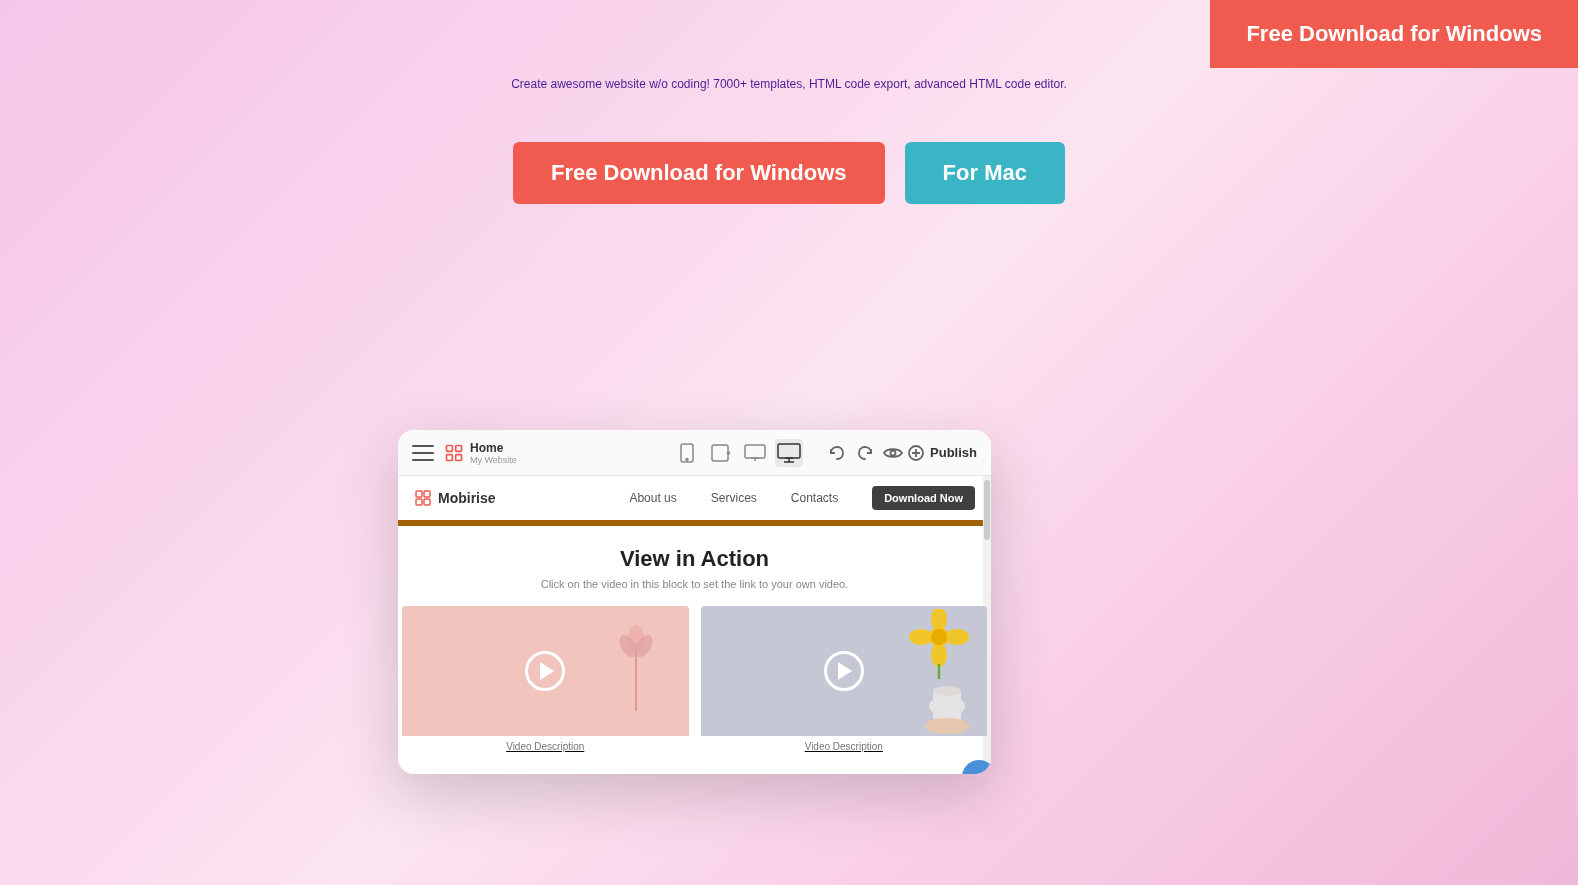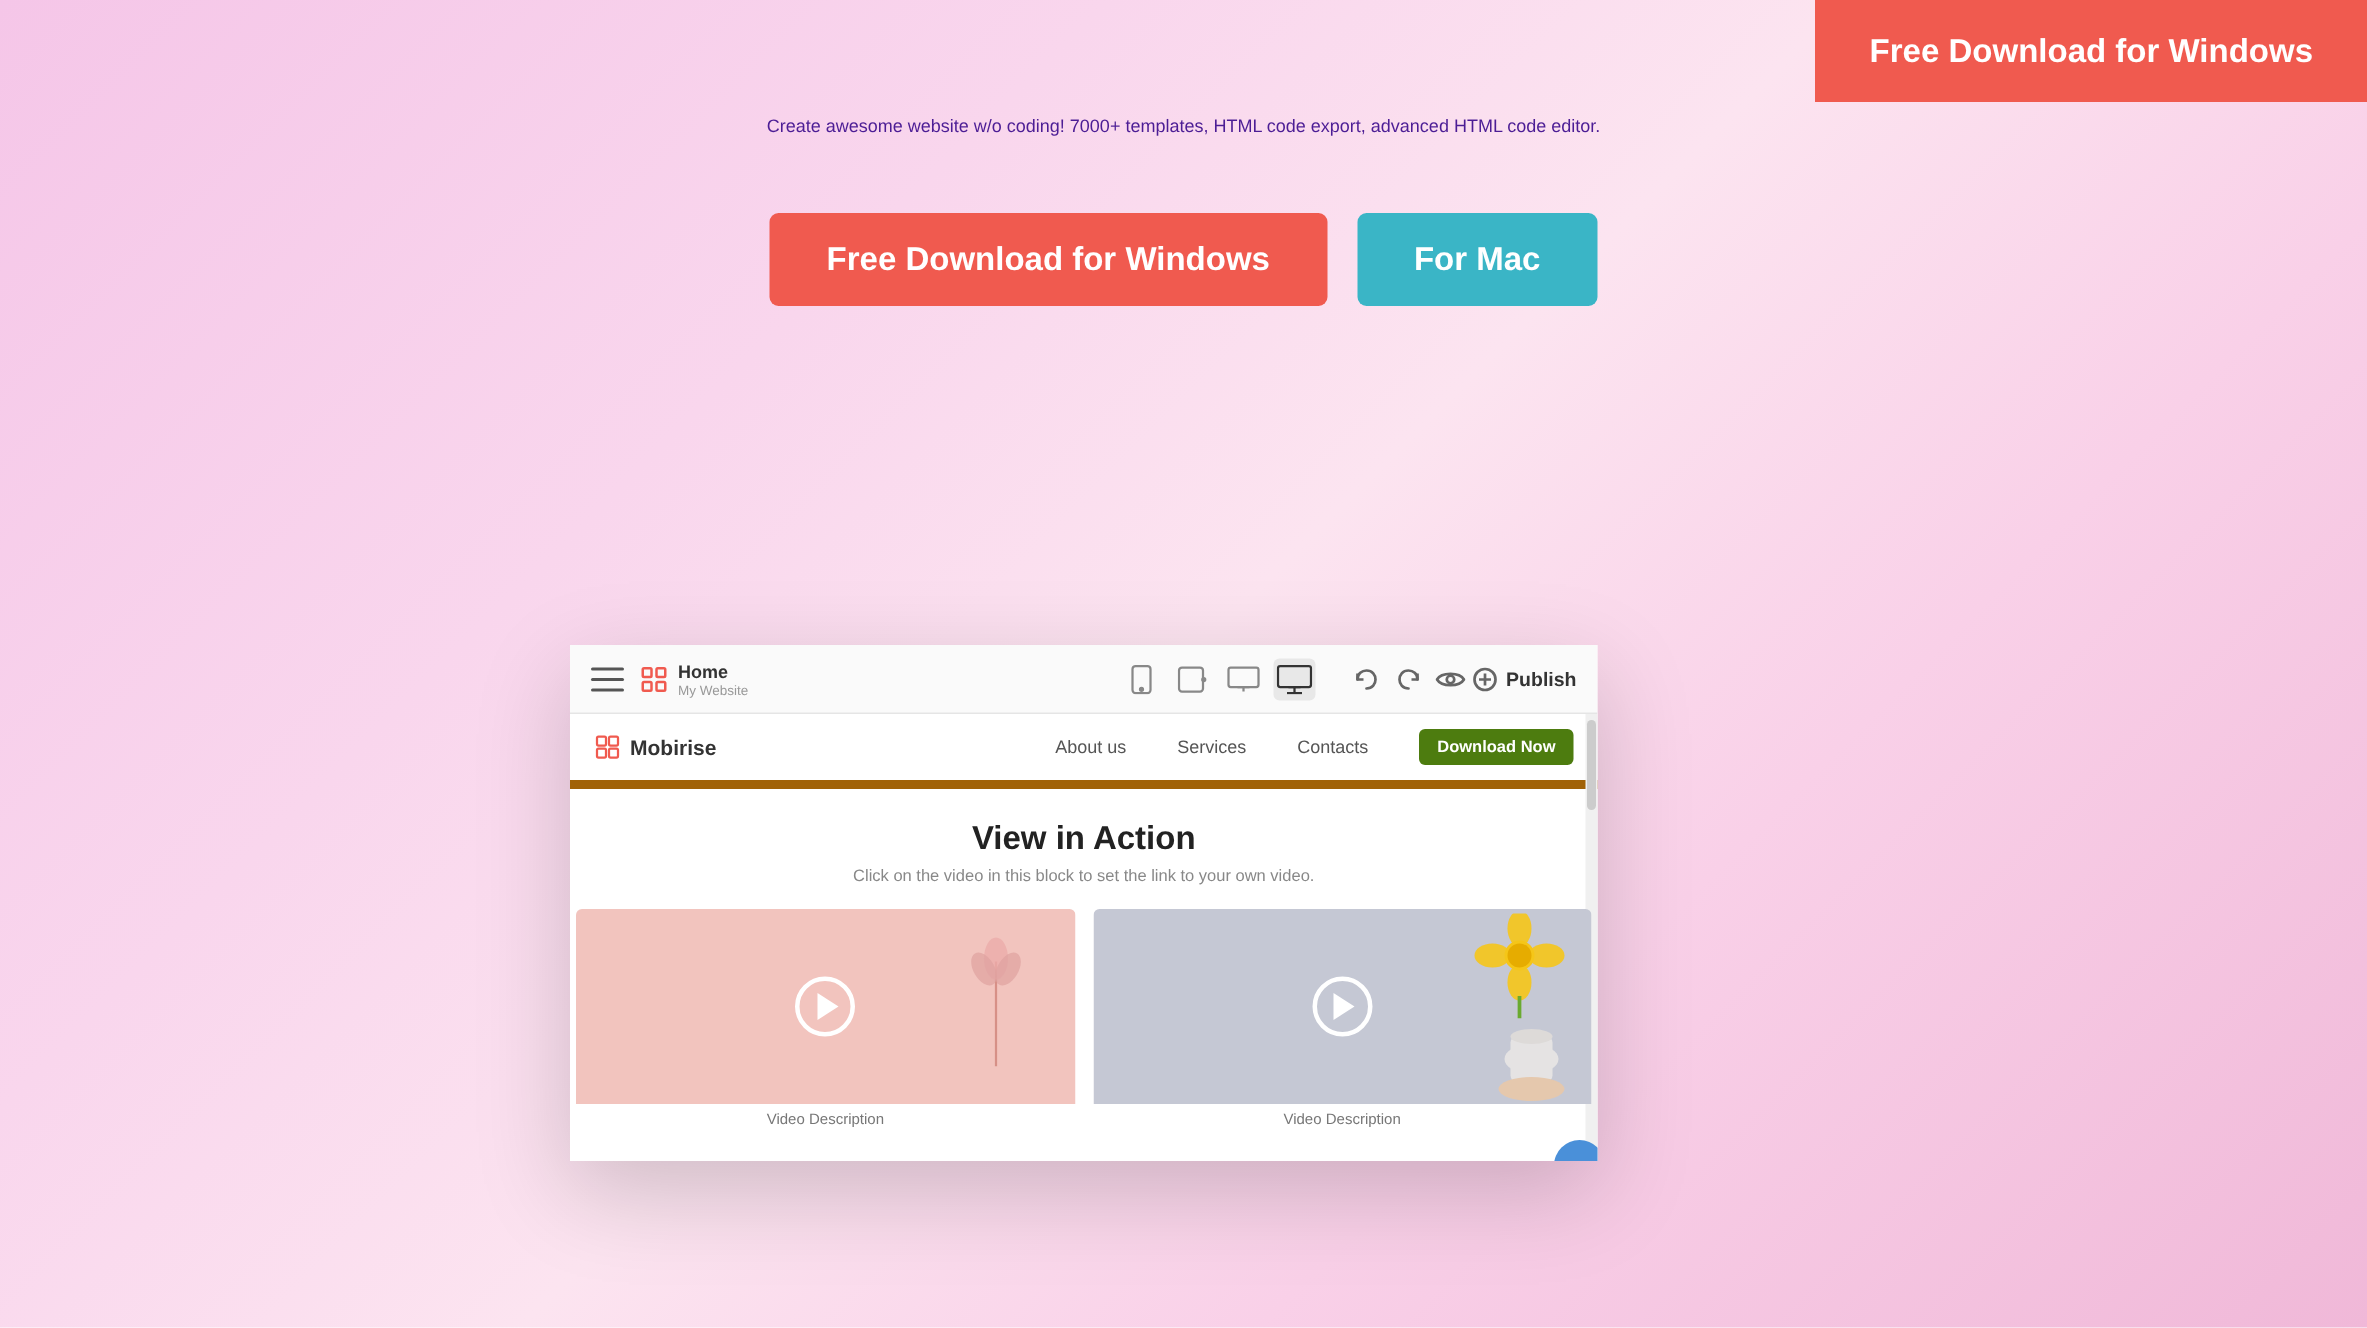--- a/index.html
+++ b/index.html
@@ -80,25 +80,25 @@
       font-weight: 700;
       padding: 18px 38px;
       border: none;
       border-radius: 6px;
       cursor: pointer;
     }
 
     
     .app-preview {
       position: absolute;
-      left: 380px;
+      left: 398px;
       top: 430px;
-      width: 685px;
+      width: 593px;
       background: white;
-      border-radius: 0;
+      border-radius: 16px;
       box-shadow: 0 20px 60px rgba(0,0,0,0.18);
       overflow: hidden;
     }
 
     
     .app-toolbar {
       display: flex;
       align-items: center;
       padding: 8px 14px;
       border-bottom: 1px solid #e5e5e5;
@@ -234,21 +234,21 @@
       gap: 34px;
     }
 
     .site-nav-link {
       font-size: 12px;
       color: #555;
       cursor: pointer;
     }
 
     .site-nav-download {
-      background: #4d7c0f;
+      background: #404040;
       color: white;
       font-size: 11px;
       font-weight: 600;
       padding: 6px 12px;
       border-radius: 4px;
       cursor: pointer;
     }
 
     
     .site-content {
@@ -274,20 +274,21 @@
     .video-grid {
       display: grid;
       grid-template-columns: 1fr 1fr;
       gap: 12px;
     }
 
     .video-card {
       position: relative;
       border-radius: 4px;
       overflow: hidden;
+      text-decoration: underline;
     }
 
     .video-thumb {
       width: 100%;
       height: 130px;
       display: flex;
       align-items: center;
       justify-content: center;
       position: relative;
     }

